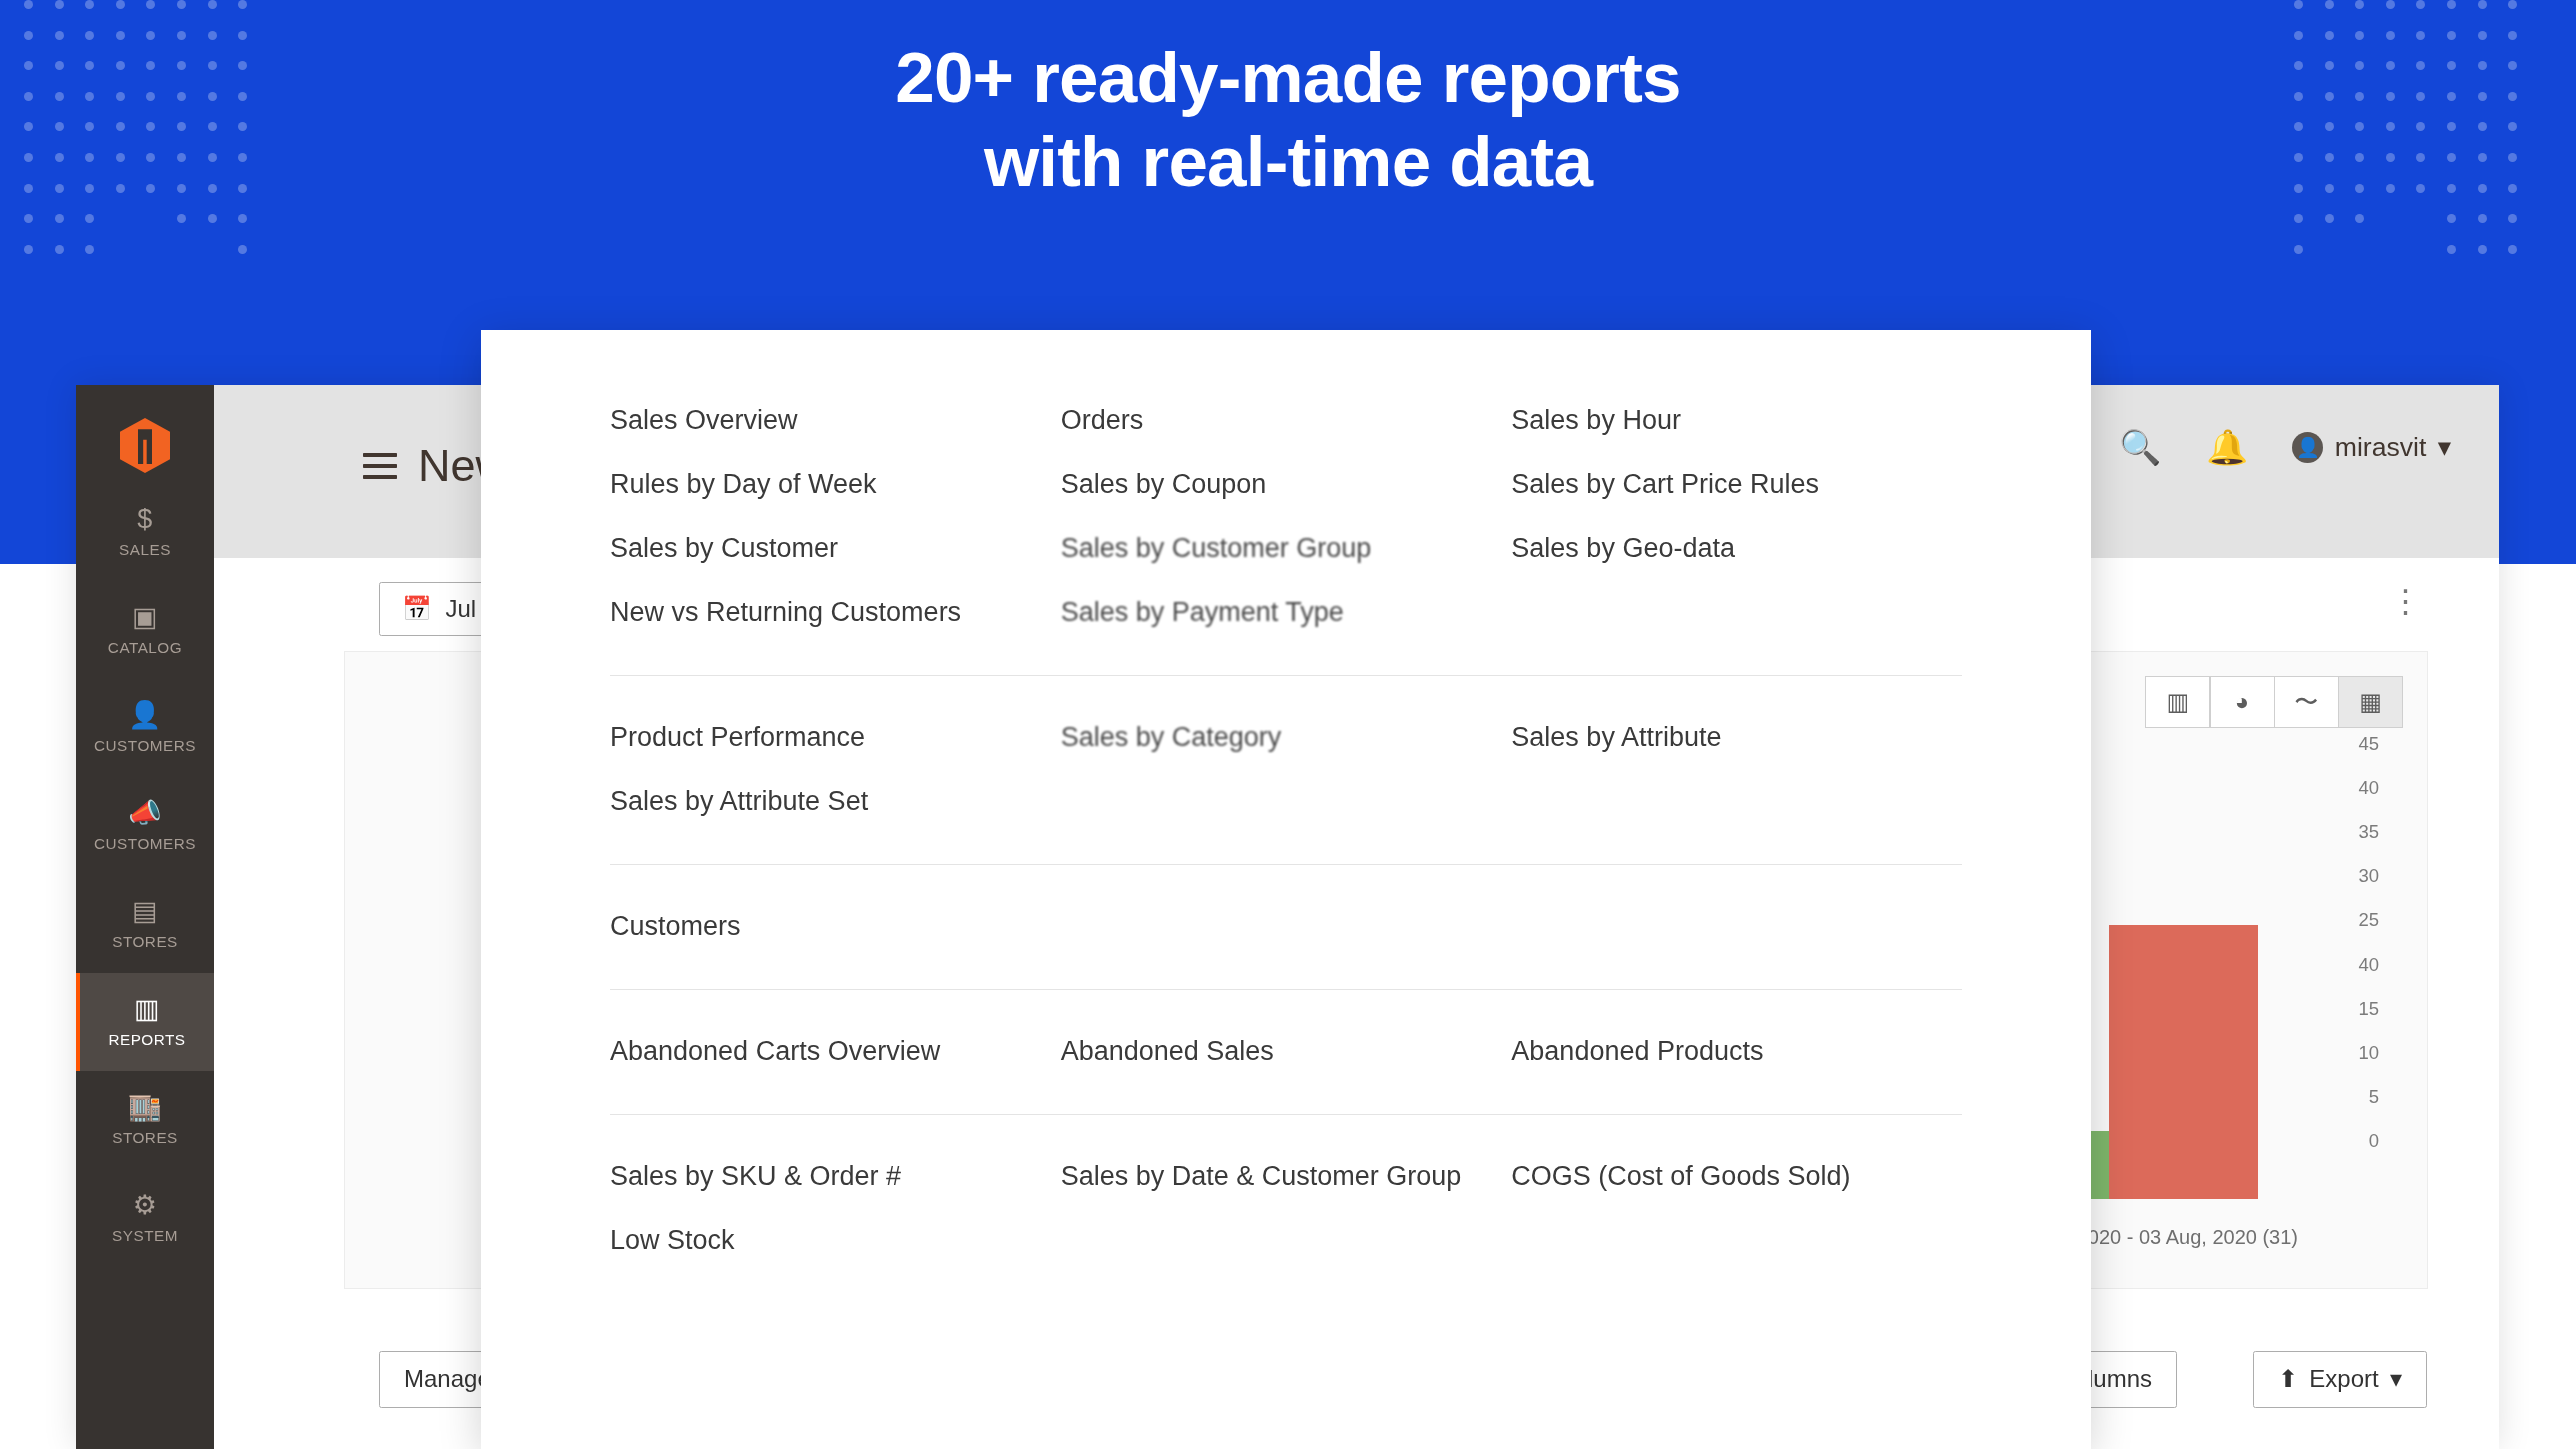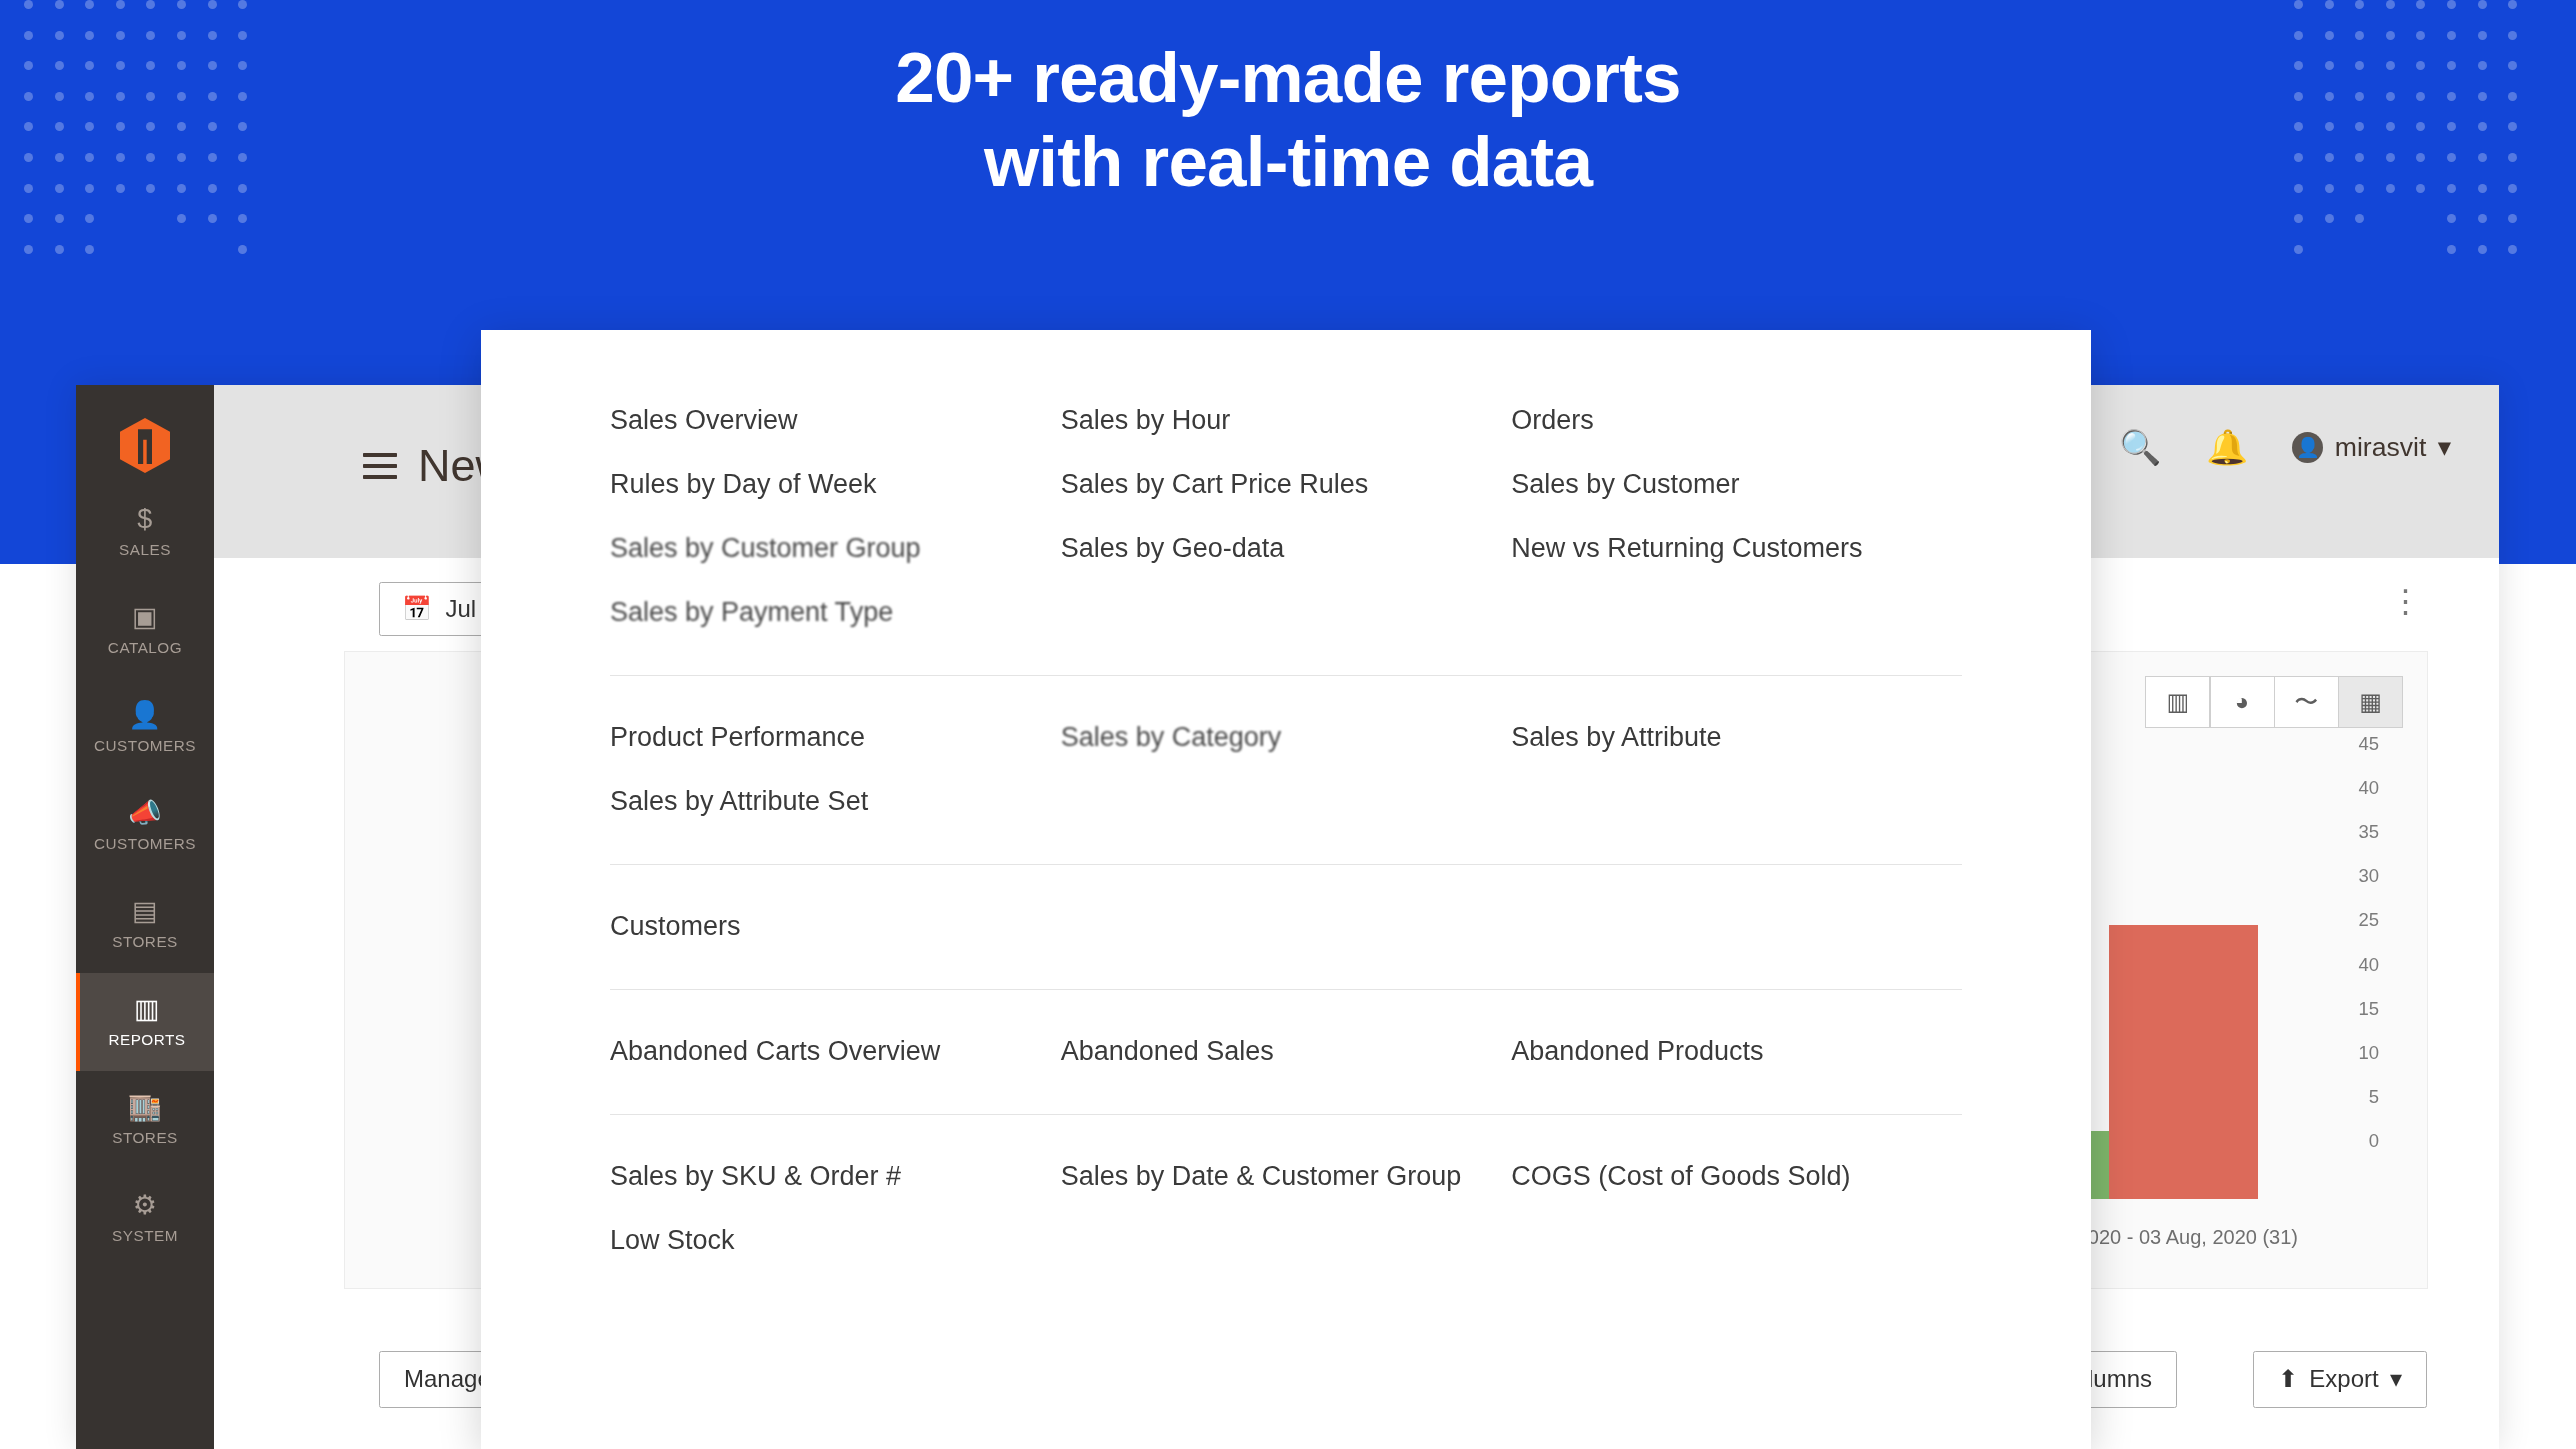--- a/index.html
+++ b/index.html
@@ -588,23 +588,24 @@
       </div>
 
     </div>
   </div>
 
   <div class="panel">
     <div class="panel-inner">
 
       <div class="group">
         <div class="report-link">Sales Overview</div>
+        <div class="report-link">Orders</div>
         <div class="report-link">Sales by Hour</div>
-        <div class="report-link">Orders</div>
         <div class="report-link">Rules by Day of Week</div>
+        <div class="report-link">Sales by Coupon</div>
         <div class="report-link">Sales by Cart Price Rules</div>
         <div class="report-link">Sales by Customer</div>
         <div class="report-link blurred">Sales by Customer Group</div>
         <div class="report-link">Sales by Geo-data</div>
         <div class="report-link">New vs Returning Customers</div>
         <div class="report-link blurred">Sales by Payment Type</div>
       </div>
 
       <div class="group">
         <div class="report-link">Product Performance</div>

